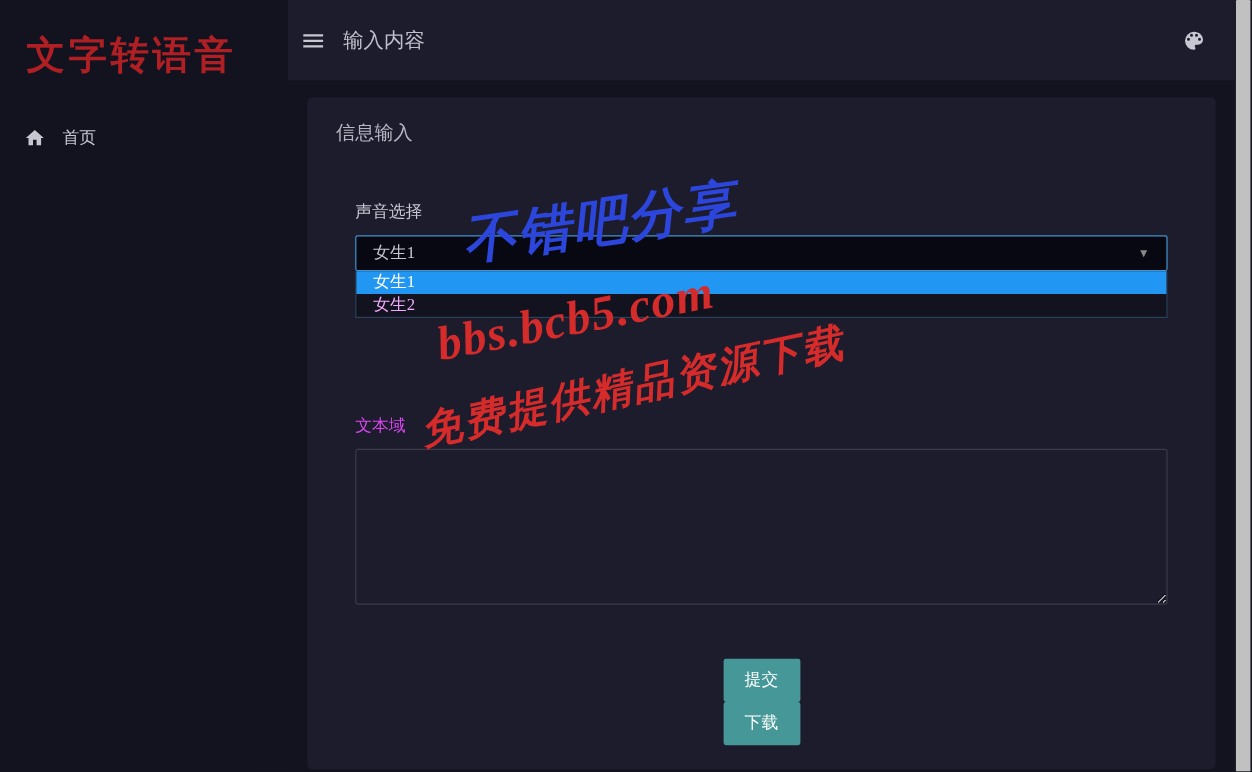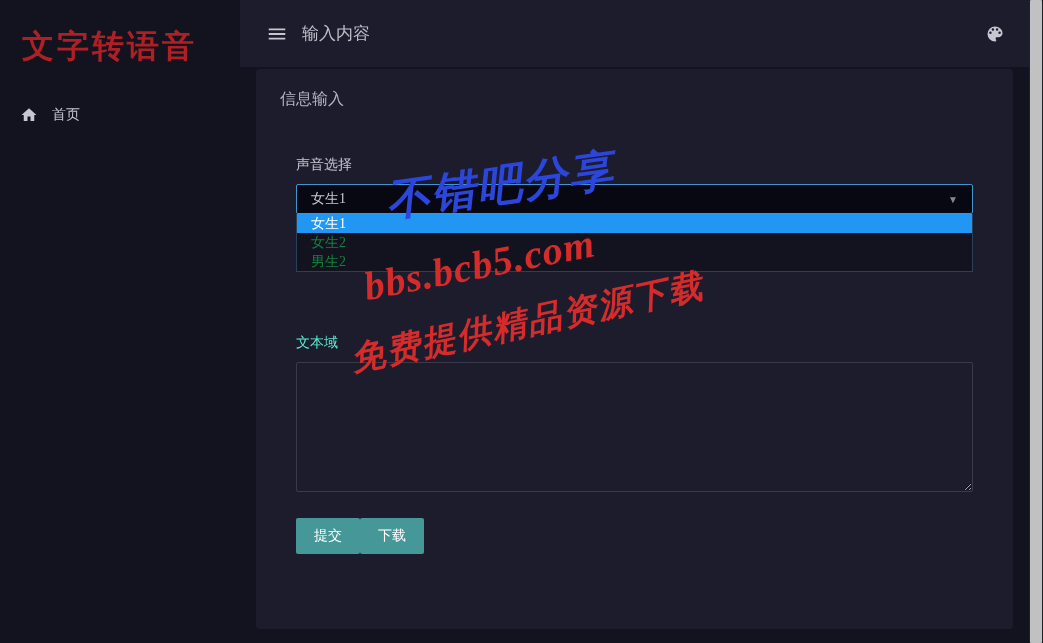--- a/index.html
+++ b/index.html
@@ -72,21 +72,21 @@
       flex: 1;
       display: flex;
       flex-direction: column;
       background: #1c1c2d;
     }
     .topbar {
       height: 67px;
       background: #1c1c2d;
       display: flex;
       align-items: center;
-      padding: 0 24px 0 26px;
+      padding: 0 24px 0 10px;
       justify-content: space-between;
     }
     .topbar-left {
       display: flex;
       align-items: center;
       gap: 14px;
     }
     .menu-icon {
       width: 22px;
       height: 22px;
@@ -102,38 +102,39 @@
     .palette-icon {
       width: 20px;
       height: 20px;
       display: inline-flex;
       align-items: center;
       justify-content: center;
       cursor: pointer;
     }
     .content {
       flex: 1;
-      padding: 2px 16px 0 16px;
+      padding: 14px 16px 0 16px;
       background: #13131f;
       overflow: auto;
     }
     .card {
       background: #1c1c2d;
       border-radius: 4px;
       min-height: 560px;
     }
     .card-header {
       padding: 20px 24px 18px 24px;
       font-size: 16px;
       color: #b6b6c2;
     }
     .card-body {
       padding: 28px 40px 20px 40px;
     }
     .form-group {
+      margin-bottom: 18px;
       position: relative;
     }
     .form-label {
       display: block;
       font-size: 14px;
       color: #c7c7d1;
       margin-bottom: 10px;
     }
     .select-wrap {
       position: relative;
@@ -163,35 +164,35 @@
       left: 0;
       right: 0;
       background: #13131f;
       border: 1px solid #2b4159;
       z-index: 10;
       border-top: none;
     }
     .dropdown-item {
       padding: 1px 14px;
       font-size: 14px;
-      color: #15803d;
+      color: #f0abfc;
       cursor: pointer;
       line-height: 17px;
     }
     .dropdown-item.selected {
       background: #2196f3;
       color: #fff;
     }
     .textarea-group {
       margin-top: 120px;
     }
     .textarea-label {
       display: block;
       font-size: 14px;
-      color: #5eead4;
+      color: #d946ef;
       margin-bottom: 10px;
     }
     .textarea-box {
       width: 100%;
       height: 130px;
       background: transparent;
       border: 1px solid #3a3a4a;
       color: #c7c7d1;
       padding: 10px;
       font-size: 14px;
@@ -203,22 +204,22 @@
       display: inline-block;
       padding: 9px 18px;
       background: #469898;
       color: #fff;
       border: none;
       font-size: 14px;
       cursor: pointer;
       border-radius: 2px;
       margin-top: 22px;
     }
-    .btn + .btn { margin-top: 18px; }
-    .btn-row { display: flex; flex-direction: row; align-items: flex-end; }
+    .btn + .btn { margin-top: 0; }
+    .btn-row { display: flex; flex-direction: column; align-items: center; }
 
     .watermark {
       position: absolute;
       left: 350px;
       top: 145px;
       width: 450px;
       pointer-events: none;
       z-index: 50;
       font-family: "KaiTi", "STKaiti", cursive;
       font-weight: bold;
@@ -290,21 +291,20 @@
           <div class="form-group">
             <label class="form-label">声音选择</label>
             <div class="select-wrap">
               <div class="select-box">
                 <span>女生1</span>
                 <span class="select-caret">▼</span>
               </div>
               <div class="dropdown">
                 <div class="dropdown-item selected">女生1</div>
                 <div class="dropdown-item">女生2</div>
-                <div class="dropdown-item">男生2</div>
               </div>
             </div>
           </div>
 
           <div class="form-group textarea-group">
             <label class="textarea-label">文本域</label>
             <textarea class="textarea-box" value="" style=""></textarea>
           </div>
 
           <div class="btn-row">

